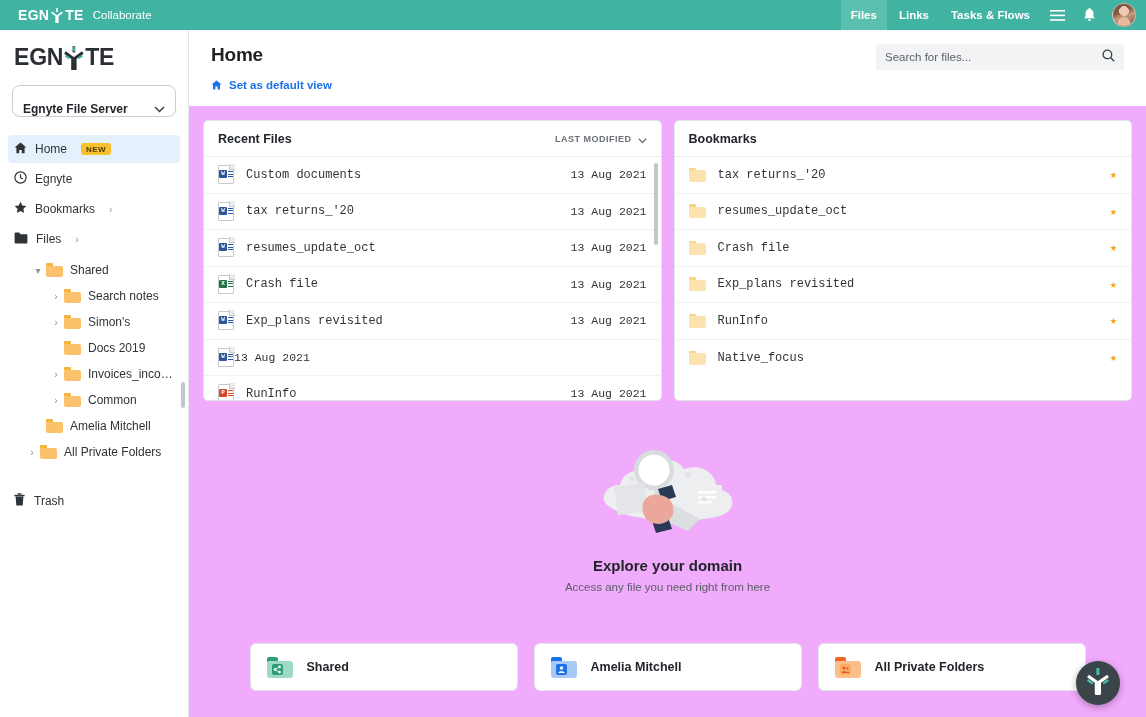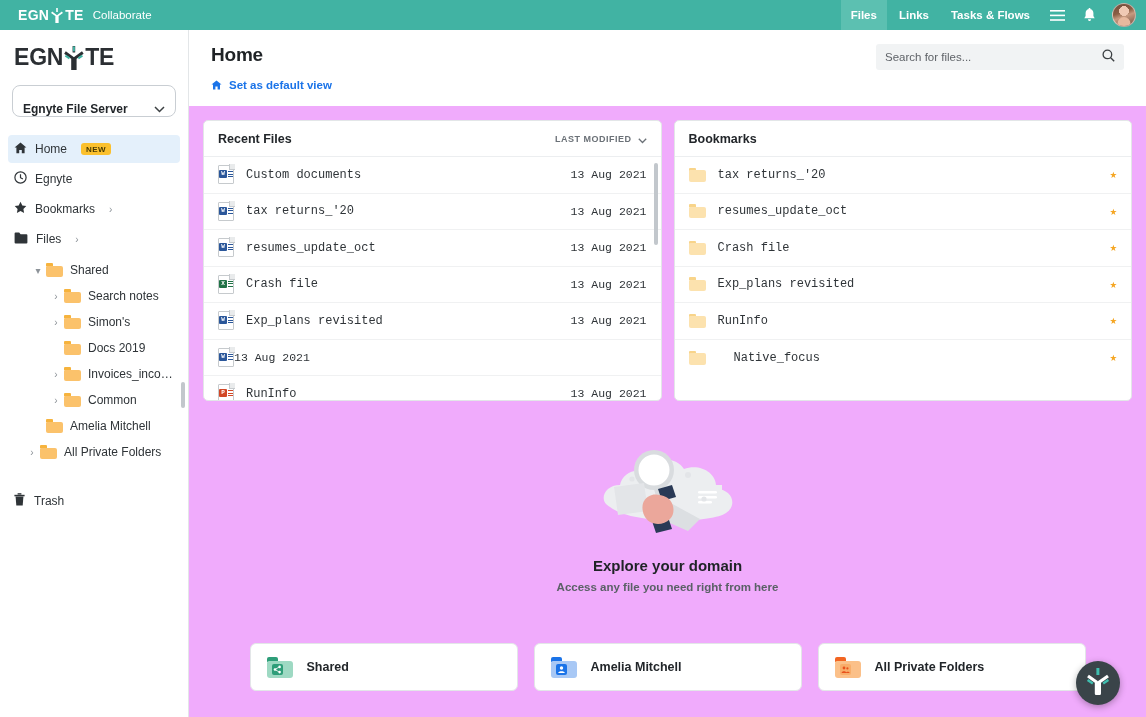--- a/index.html
+++ b/index.html
@@ -135,21 +135,21 @@
   }
   .panel-title { font-size: 12.5px; font-weight: bold; color:#22262a; flex:1; }
   .sort-ctrl { display:flex; align-items:center; gap:6px; cursor:pointer; }
   .sort-ctrl .st { font-size: 9px; letter-spacing:.5px; color:#6b7177; font-weight:bold; }
 
   .panel-list { flex:1; overflow:hidden; position:relative;font-family:Liberation Mono, monospace; }
   .row {
     display:flex; align-items:center; height: 36.5px;
     padding: 0 14px; border-bottom: 1px solid #f0f1f2; cursor:pointer;
   }
-  .row:last-child { border-bottom: none; gap: 16px; }
+  .row:last-child { border-bottom: none; }
   .row .rname { flex:1; font-size: 12px; color:#2f3438; margin-left: 12px; overflow:hidden; white-space:nowrap; text-overflow:ellipsis;}
   .row .rdate { font-size: 11.5px; color:#2f3438; }
   .star { color:#f5a623; font-size: 12px; }
   .panel-scroll-thumb{
     position:absolute; right:3px; top:6px; width:4px; height:82px;
     background:#c2c7cc; border-radius:3px;
   }
 
   
   .fileicon { width: 16px; height: 19px; position:relative; flex:0 0 16px; }
@@ -169,21 +169,21 @@
   .fileicon .lines { position:absolute; left:10px; top:6px; width:5px; }
   .fileicon .lines i { display:block; height:1px; margin-bottom:1.5px; }
 
   .folder-ic { width:17px; height:14px; position:relative; flex:0 0 17px; }
   .folder-ic .tab { position:absolute; left:0; top:0; width:7px; height:3px; border-radius:1px 1px 0 0; }
   .folder-ic .bd { position:absolute; left:0; top:2.5px; right:0; bottom:0; border-radius:1px 2px 2px 2px; }
 
   
   .explore { flex:1; display:flex; flex-direction:column; align-items:center; justify-content:center; padding-bottom:6px; }
   .explore-title { font-size: 15px; font-weight:bold; color:#1f2326; margin-top: 4px; }
-  .explore-sub { font-size: 11.5px; color:#5a6066; margin-top: 7px; font-weight: bold; }
+  .explore-sub { font-size: 11.5px; color:#5a6066; margin-top: 7px; }
 
   .cards { display:flex; gap:16px; padding: 0 0 26px 0; justify-content:center; }
   .card {
     width: 268px; height: 48px; background:#fff;
     border:1px solid #e3e6e8; border-radius:6px;
     display:flex; align-items:center; padding: 0 16px; gap: 14px; cursor:pointer;
   }
   .card .clabel { font-size: 12.5px; font-weight:bold; color:#22262a; }
   .bigfolder { width:26px; height:21px; position:relative; flex:0 0 26px; }
   .bigfolder .btab { position:absolute; left:0; top:0; width:11px; height:5px; border-radius:2px 2px 0 0; }

